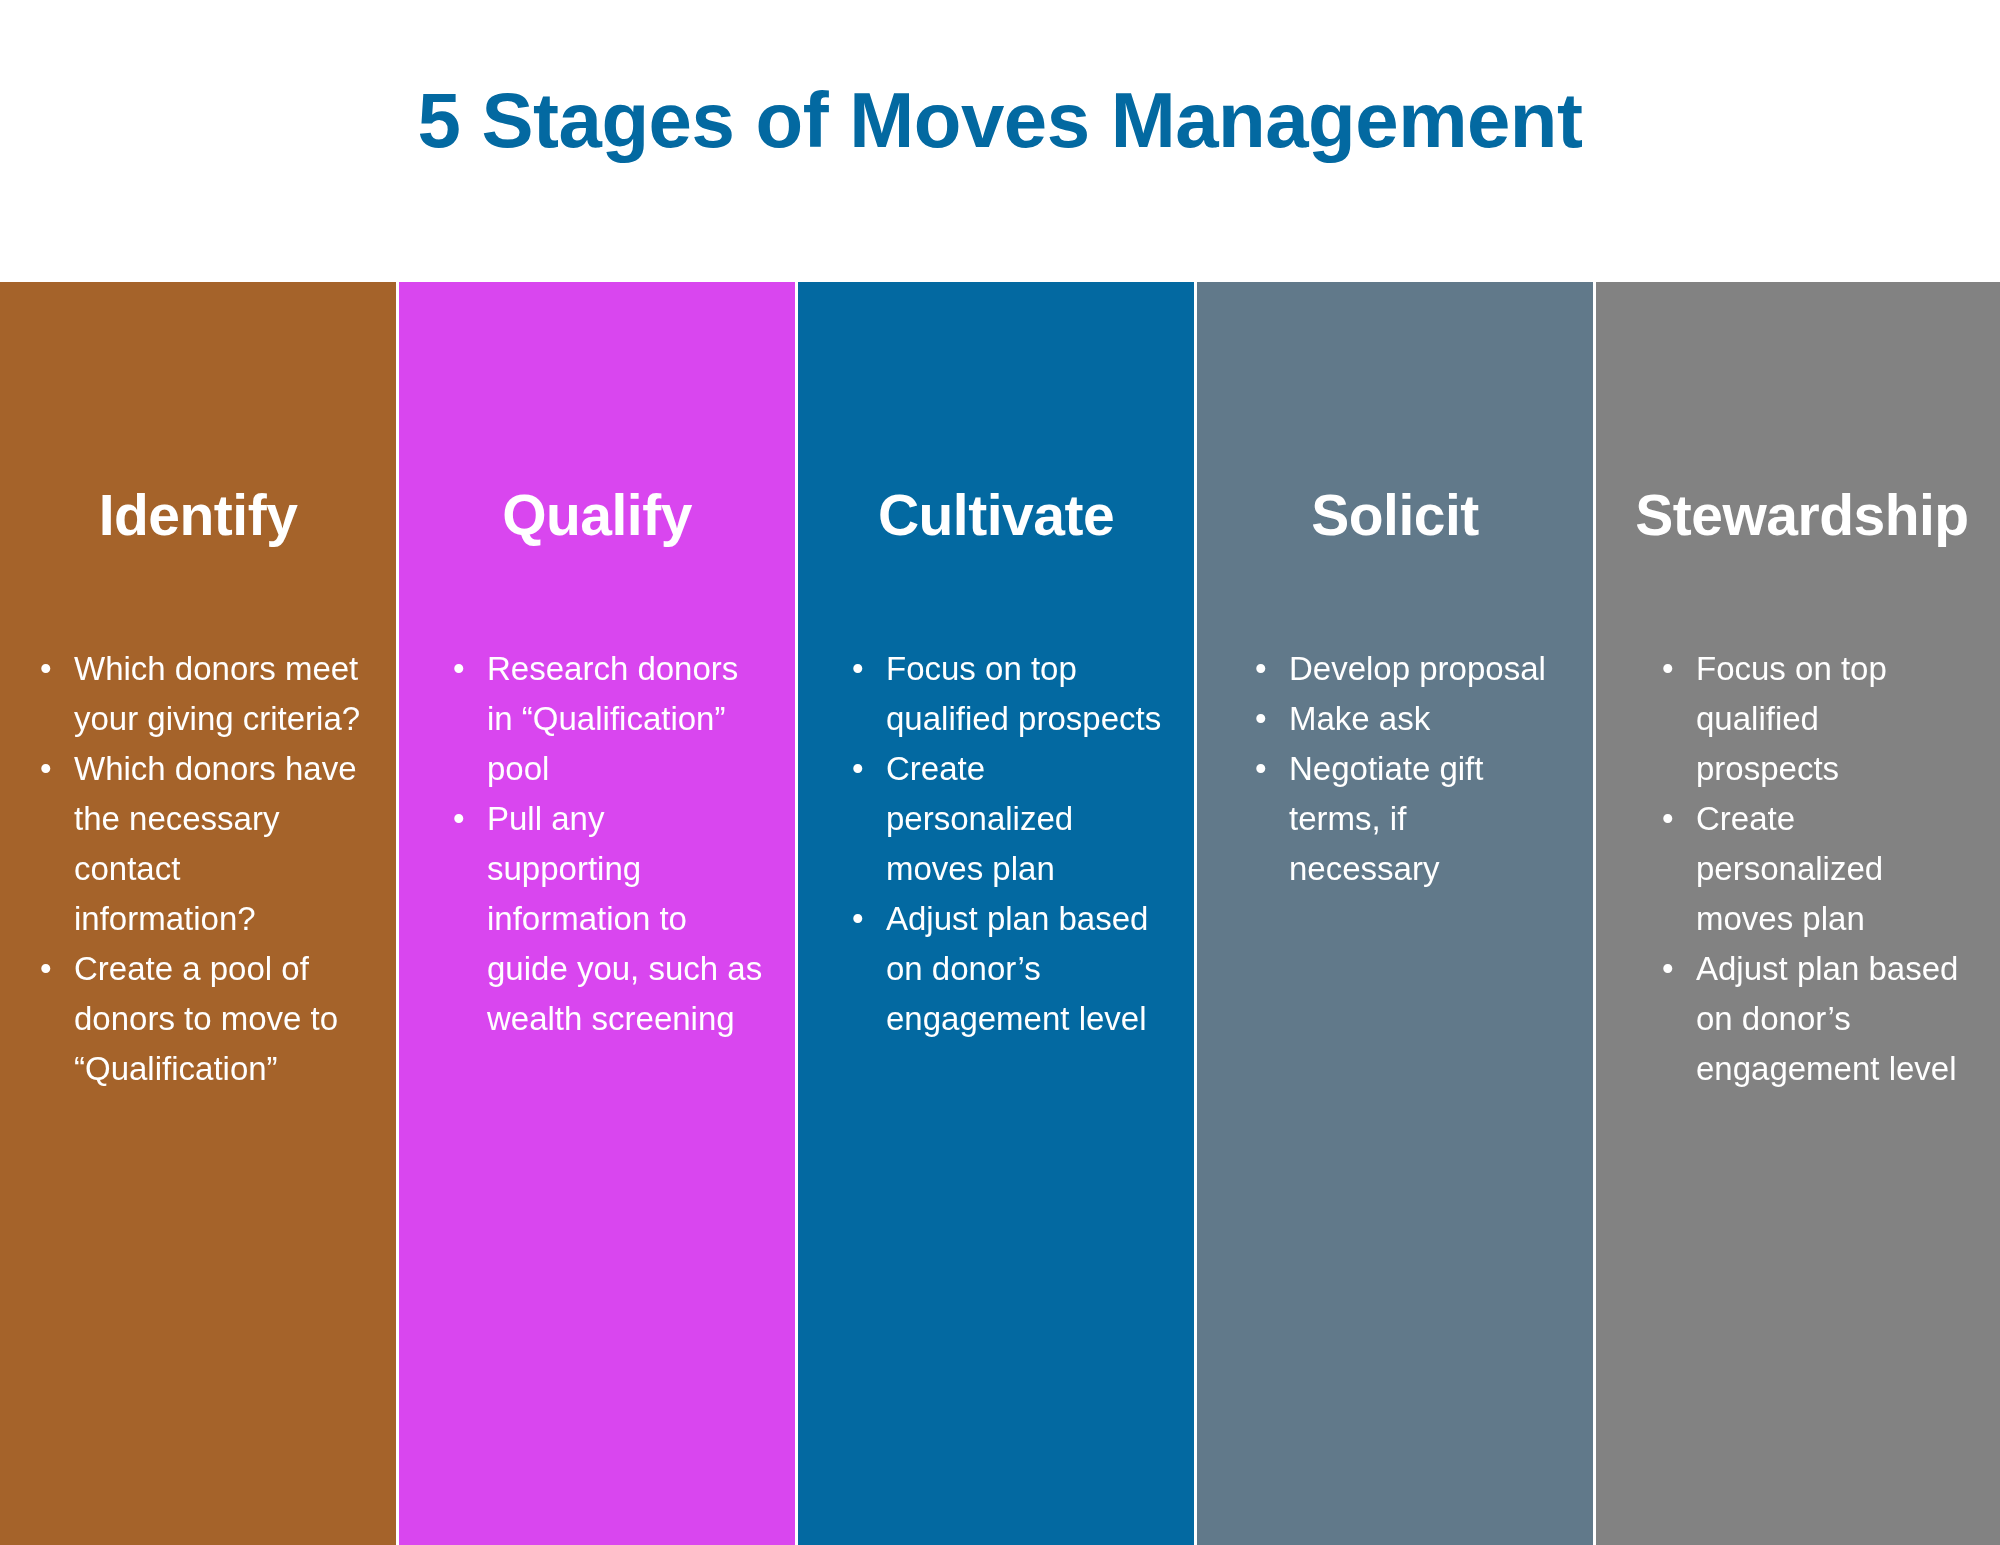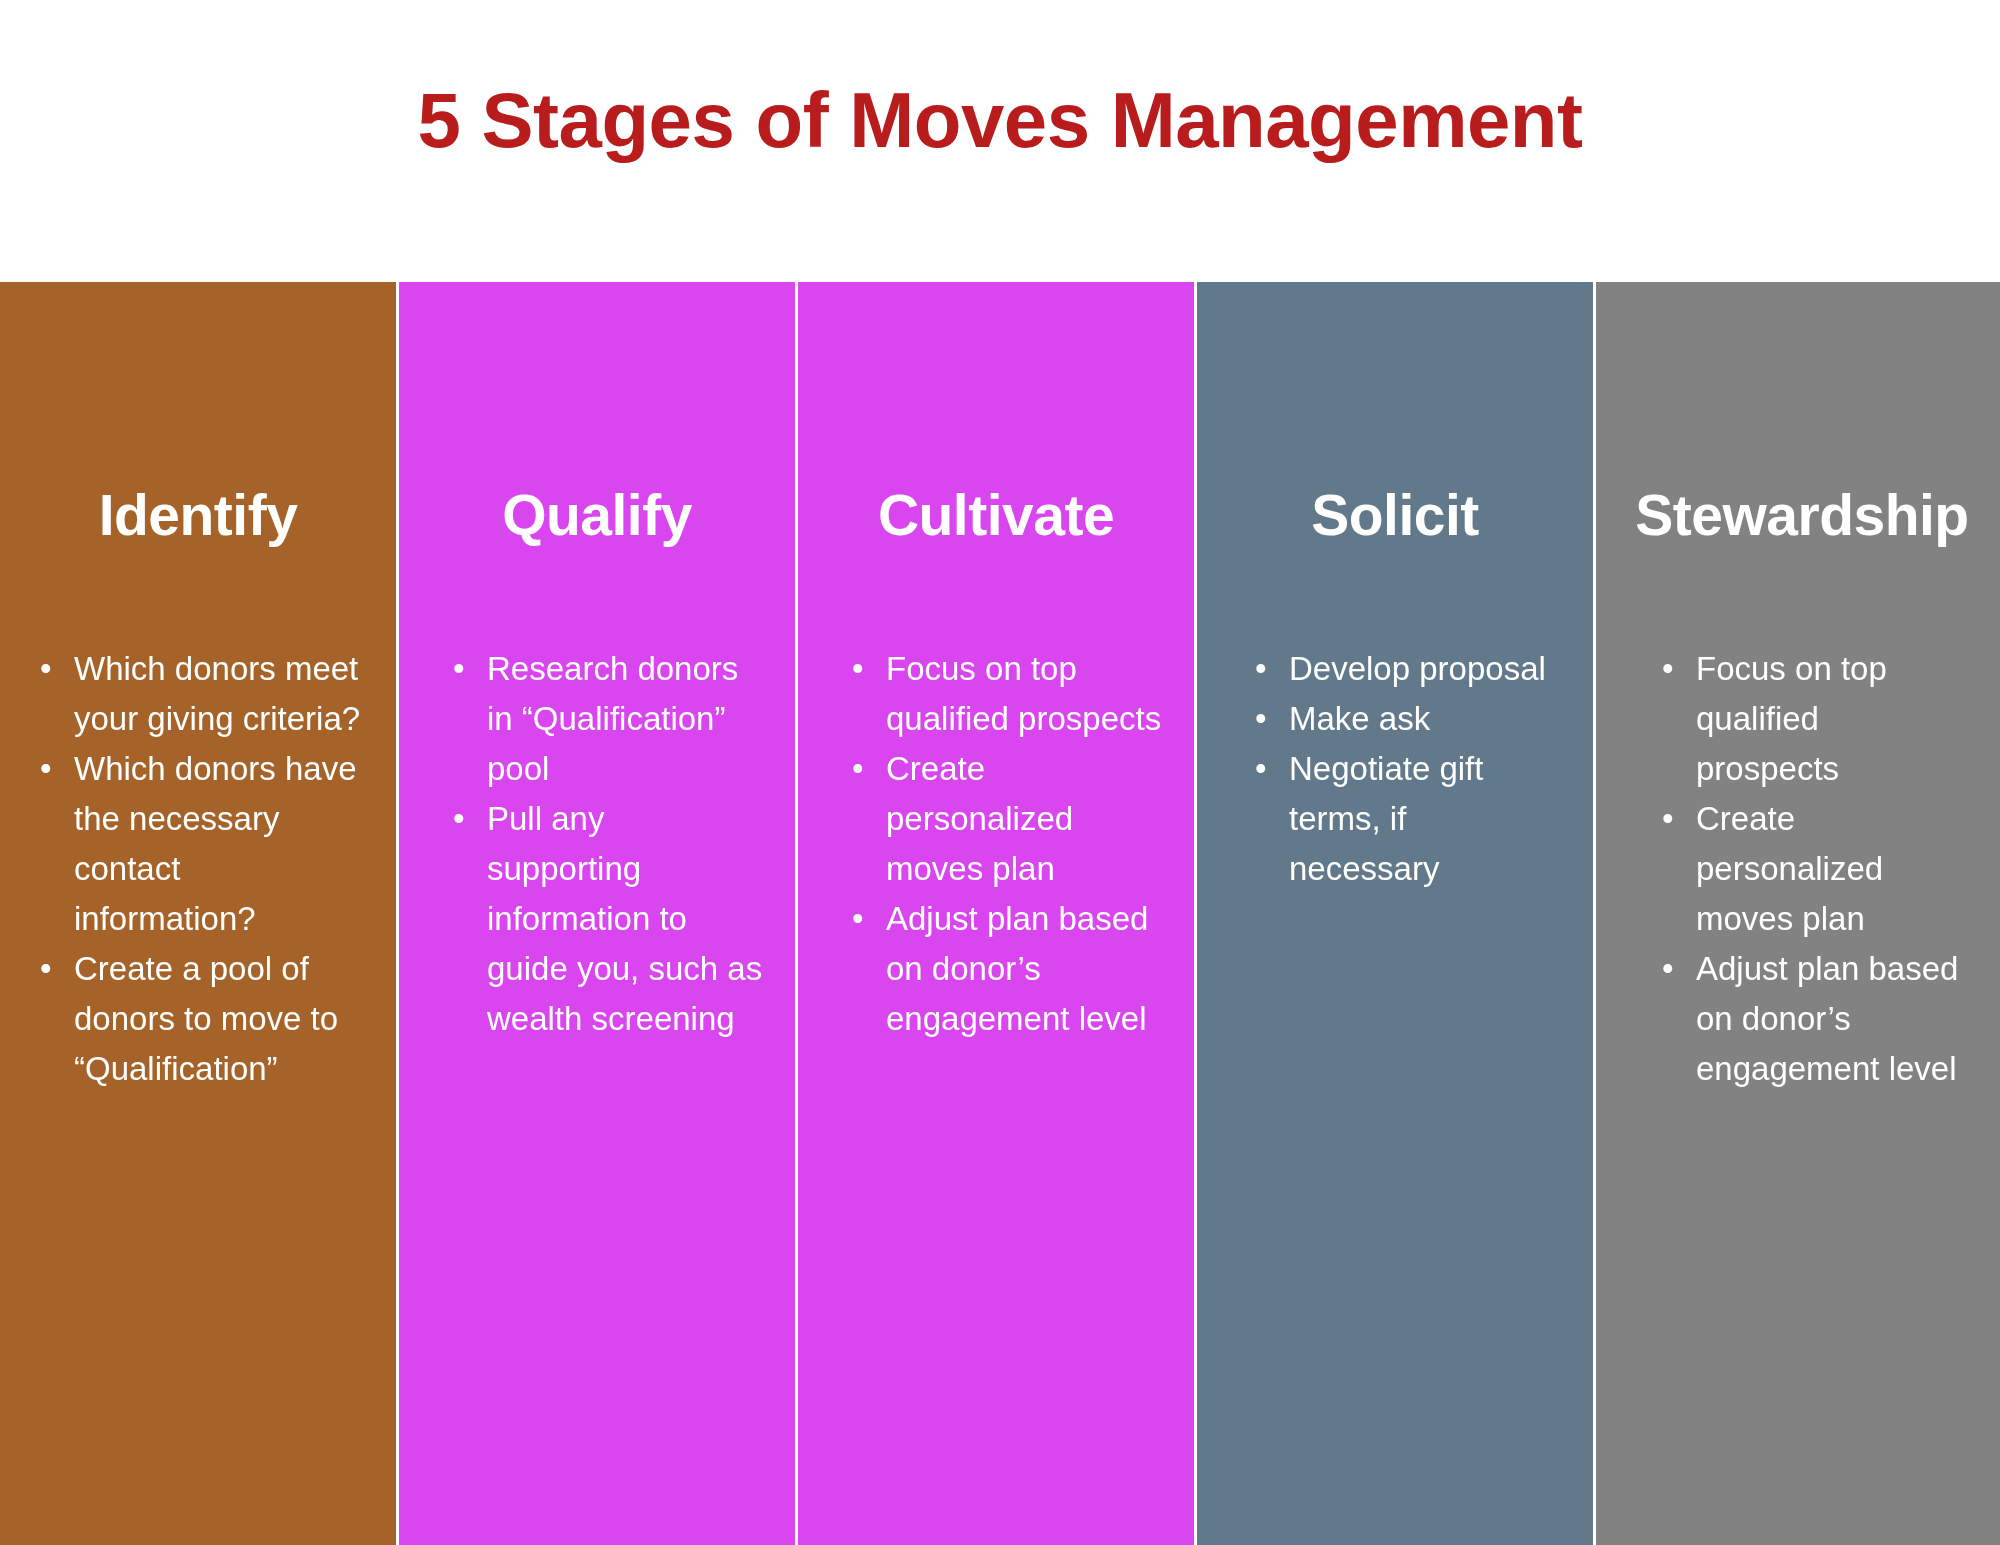--- a/index.html
+++ b/index.html
@@ -103,21 +103,21 @@
   .col-identify .stage-list { padding-left: 30px; }
   .col-qualify .stage-list { }
   .col-cultivate .stage-list { padding-left: 44px; }
 </style>
 </head>
 <body style="background: rgb(255, 255, 255);">
 
 <div class="slide" style="background: rgb(255, 255, 255);">
 
   <div class="title-bar">
-    <h1 class="slide-title" style="color: #b91c1c;">5 Stages of Moves Management</h1>
+    <h1 class="slide-title" style="color: #0369a1;">5 Stages of Moves Management</h1>
   </div>
 
   <div class="columns">
 
     <div class="stage-col col-identify" style="background: rgb(165, 99, 42);">
       <div class="stage-header">Identify</div>
       <ul class="stage-list">
         <li>Which donors meet your giving criteria?</li>
         <li>Which donors have the necessary contact information?</li>
         <li>Create a pool of donors to move to “Qualification”</li>
@@ -125,21 +125,21 @@
     </div>
 
     <div class="stage-col col-qualify" style="background: #d946ef;">
       <div class="stage-header">Qualify</div>
       <ul class="stage-list">
         <li>Research donors in “Qualification” pool</li>
         <li>Pull any supporting information to guide you, such as wealth screening</li>
       </ul>
     </div>
 
-    <div class="stage-col col-cultivate" style="background: #d946ef;">
+    <div class="stage-col col-cultivate" style="background: #0369a1;">
       <div class="stage-header">Cultivate</div>
       <ul class="stage-list">
         <li>Focus on top qualified prospects</li>
         <li>Create personalized moves plan</li>
         <li>Adjust plan based on donor’s engagement level</li>
       </ul>
     </div>
 
     <div class="stage-col col-solicit" style="background: rgb(97, 121, 138);">
       <div class="stage-header">Solicit</div>

